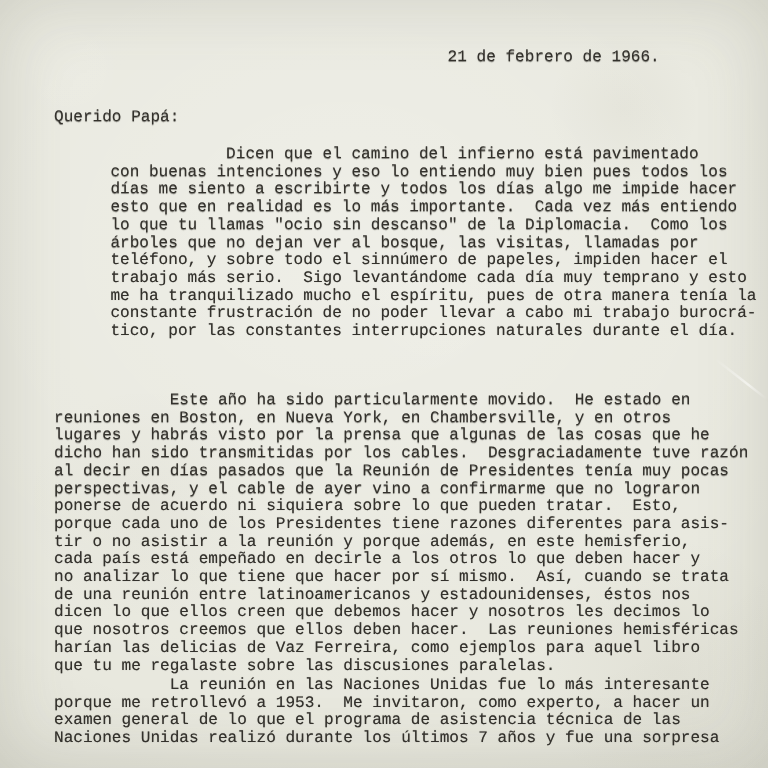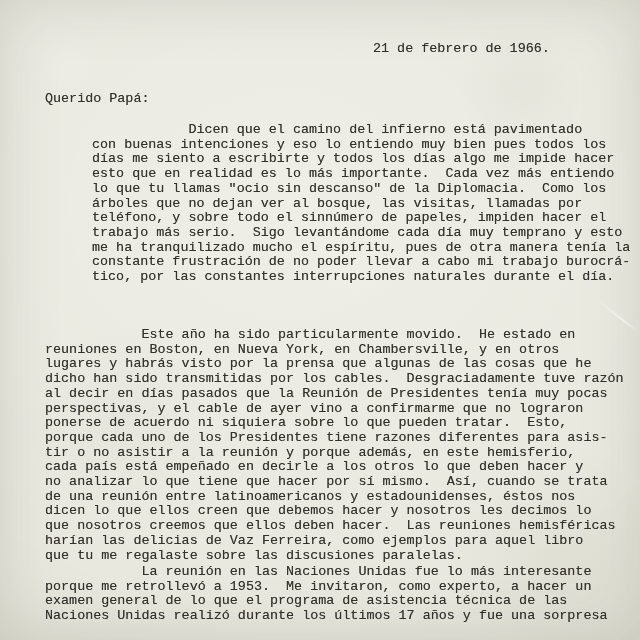--- a/index.html
+++ b/index.html
@@ -100,16 +100,16 @@
 no analizar lo que tiene que hacer por sí mismo.  Así, cuando se trata
 de una reunión entre latinoamericanos y estadounidenses, éstos nos
 dicen lo que ellos creen que debemos hacer y nosotros les decimos lo
 que nosotros creemos que ellos deben hacer.  Las reuniones hemisféricas
 harían las delicias de Vaz Ferreira, como ejemplos para aquel libro
 que tu me regalaste sobre las discusiones paralelas.</div>
 
   <div class="typed para-3">            La reunión en las Naciones Unidas fue lo más interesante
 porque me retrollevó a 1953.  Me invitaron, como experto, a hacer un
 examen general de lo que el programa de asistencia técnica de las
-Naciones Unidas realizó durante los últimos 17 años y fue una sorpresa</div>
+Naciones Unidas realizó durante los últimos 7 años y fue una sorpresa</div>
 
   <div class="crease"></div>
 </div>
 
 </body></html>

